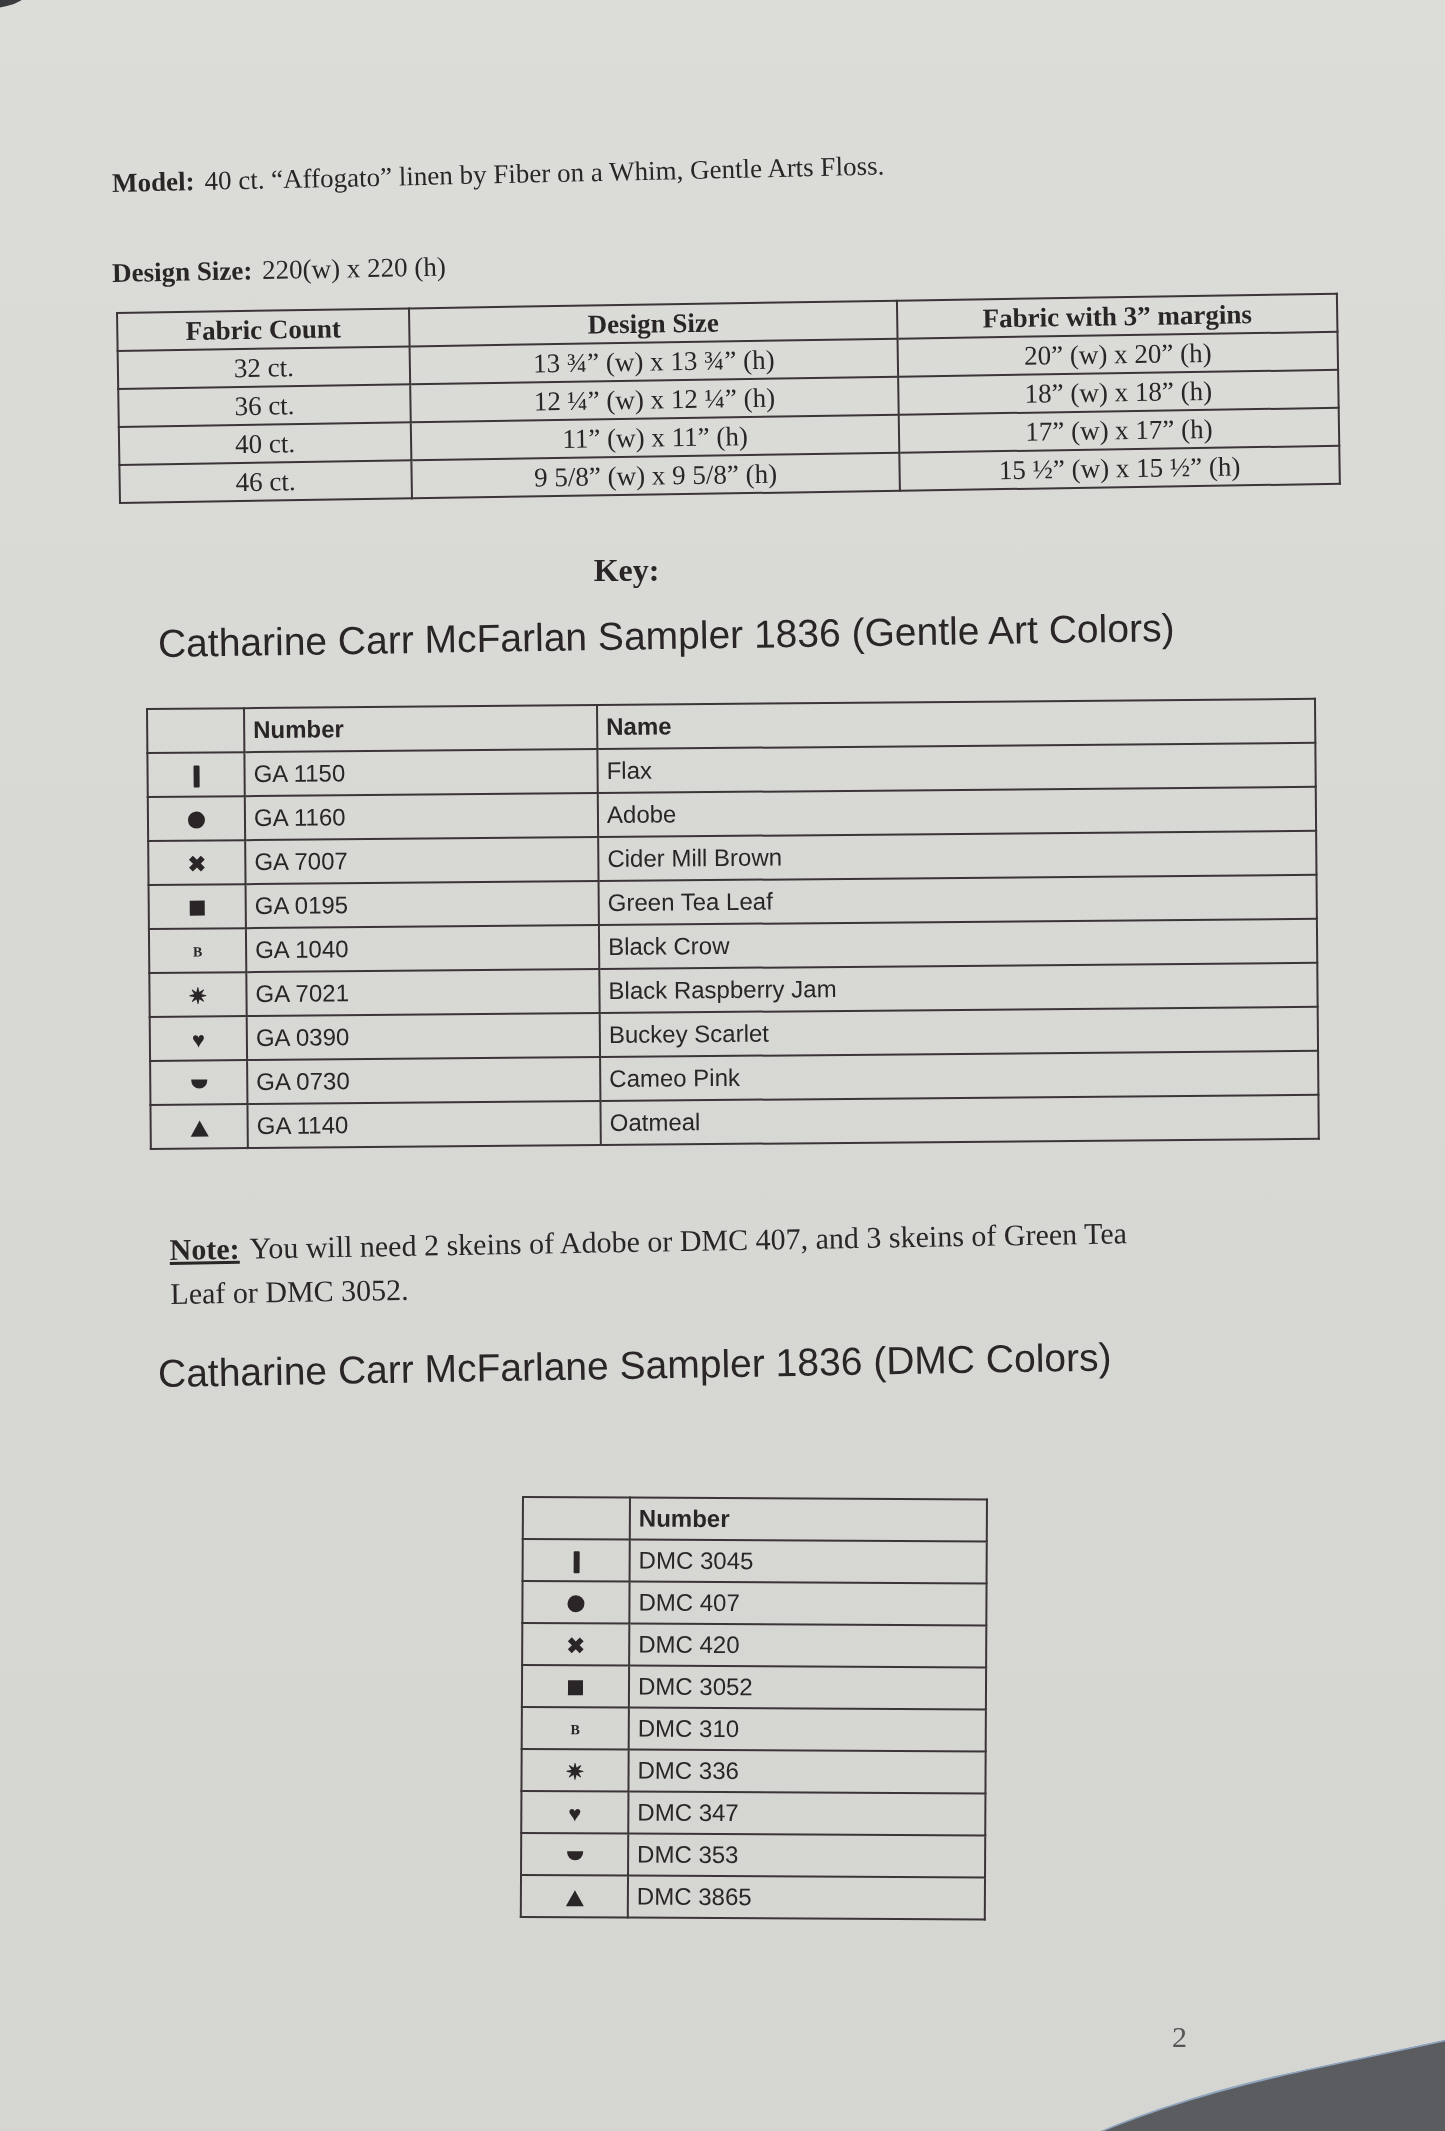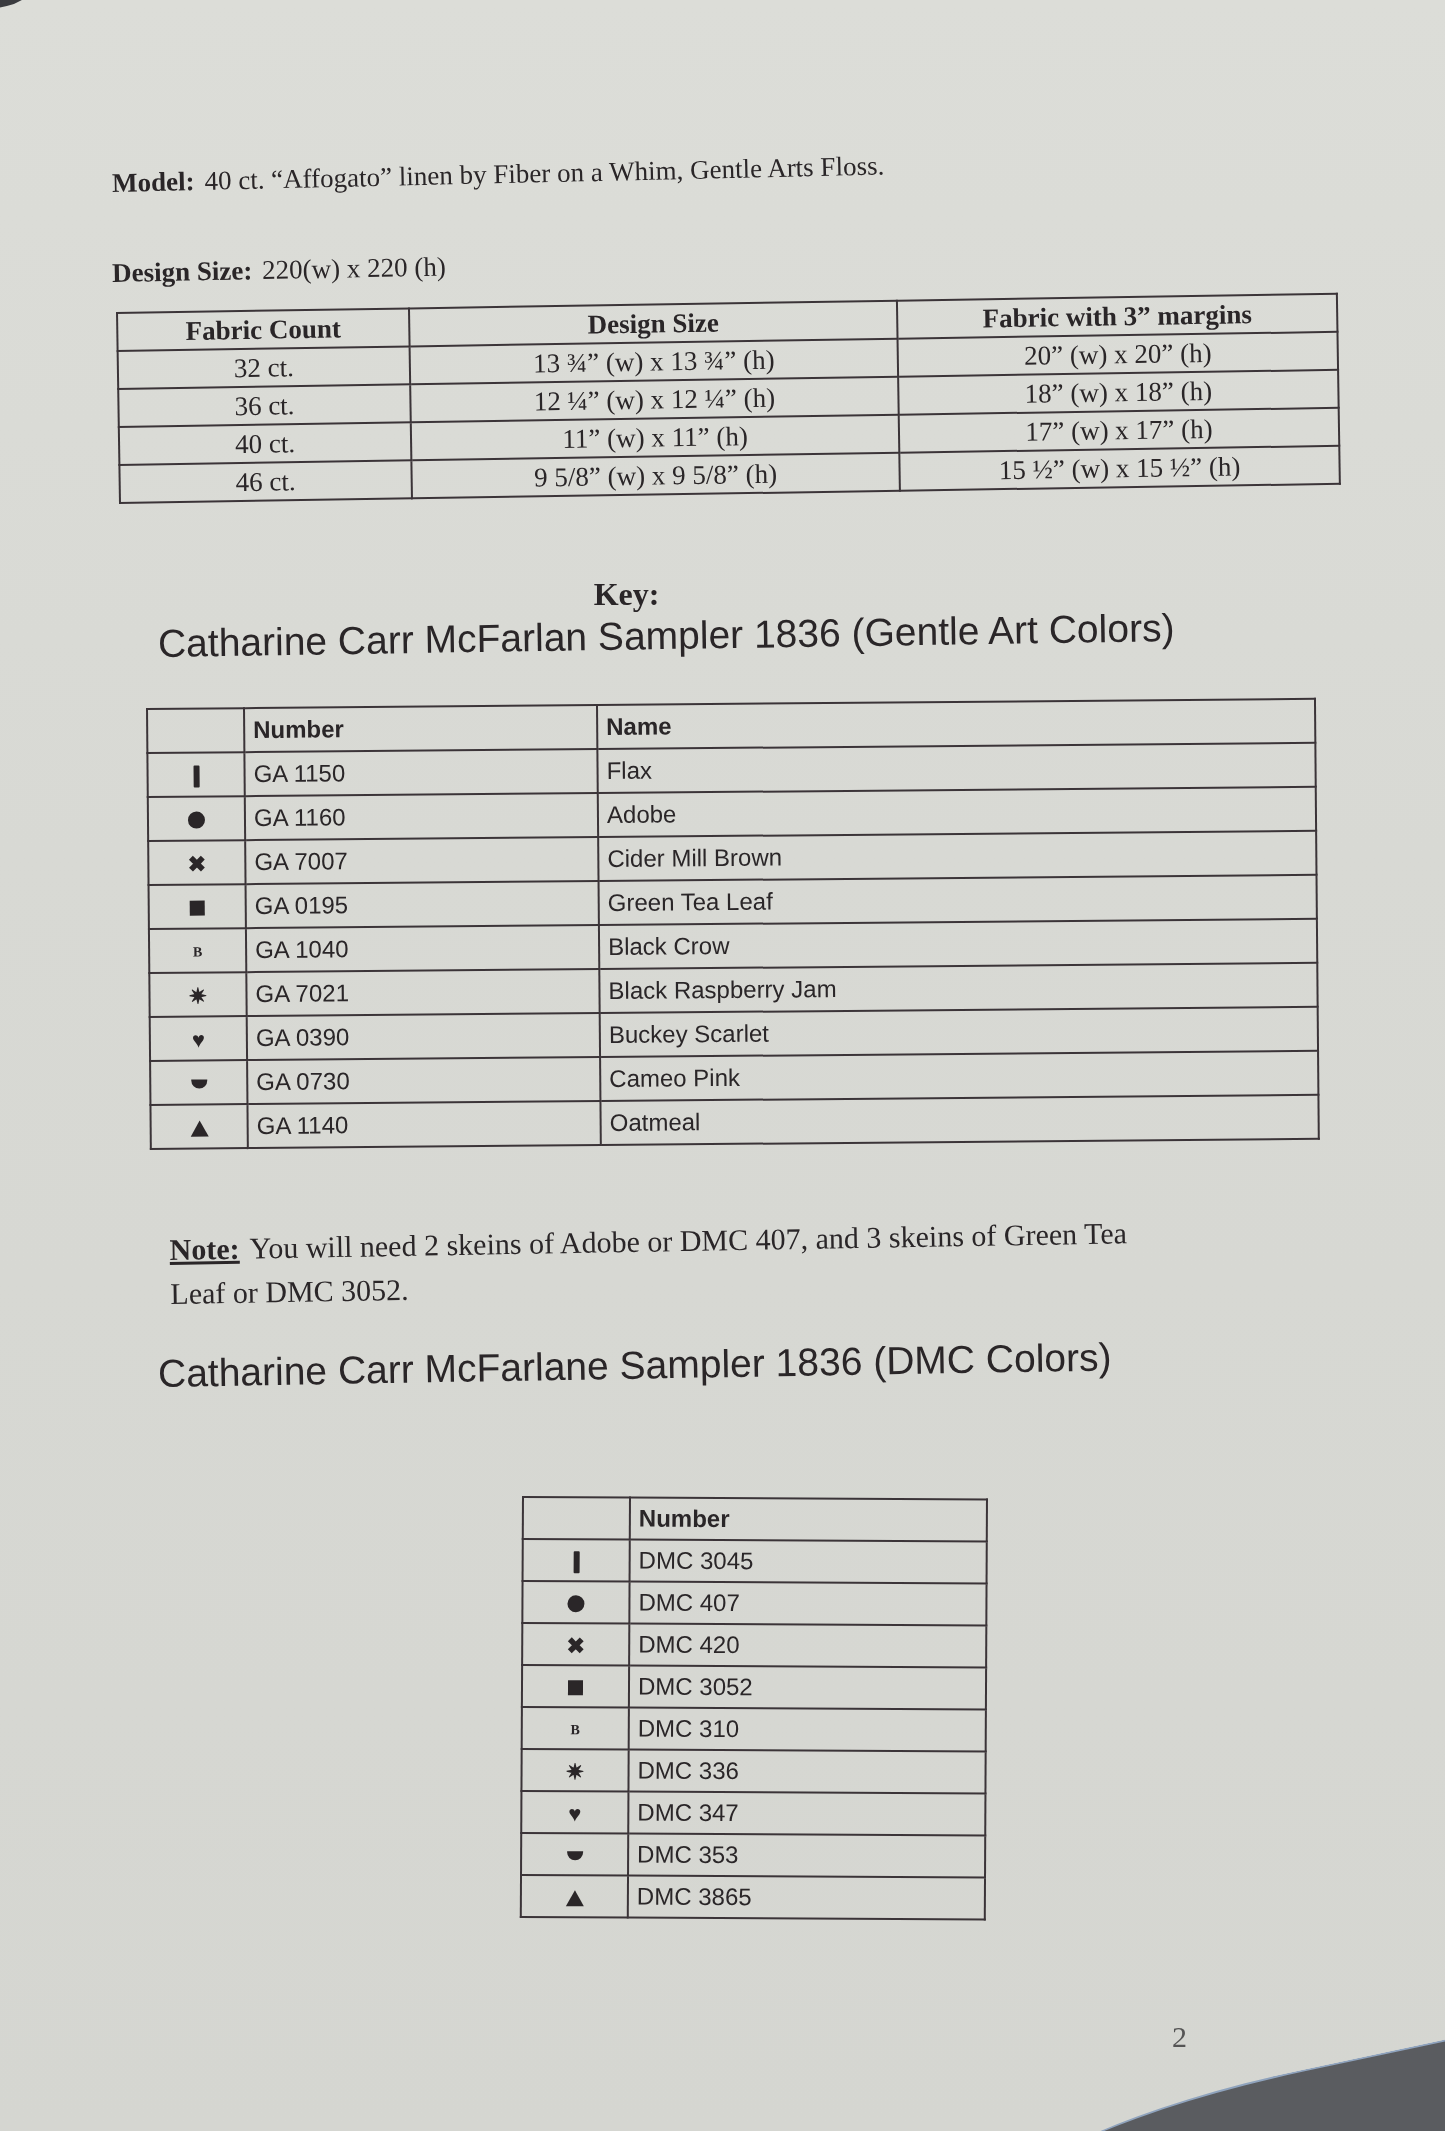--- a/index.html
+++ b/index.html
@@ -35,21 +35,21 @@
       transform: rotate(-0.9deg); transform-origin: left top;
       font-family: "Liberation Serif", serif; font-size: 27px; text-align: center;
     }
     .size-table td, .size-table th {
       border: 2px solid #3b3438; height: 36px; padding: 0; line-height: 36px;
     }
     .size-table th { font-weight: bold; }
     .size-table .c1 { width: 290px; }
     .size-table .c2 { width: 486px; }
 
-    .key-heading { left: 0; width: 1253px; top: 576px; text-align: center; font-size: 32px; font-weight: bold; }
+    .key-heading { left: 0; width: 1253px; top: 552px; text-align: center; font-size: 32px; font-weight: bold; }
 
     .title1 { left: 158px; top: 622px; font-size: 39px; transform: rotate(-0.9deg); transform-origin: left; font-family: "Liberation Sans", sans-serif; }
     .title2 { left: 158px; top: 1352px; font-size: 39px; transform: rotate(-1deg); transform-origin: left; font-family: "Liberation Sans", sans-serif; }
 
     .key-table {
       position: absolute; font-family: "Liberation Sans", sans-serif; font-size: 24px;
     }
     .key-table td { border: 2px solid #3b3438; height: 42px; padding: 0 8px; line-height: 42px; }
     .key-table .sym { text-align: center; width: 95px; padding: 0; }
     .key-table .hdr { font-weight: bold; }

